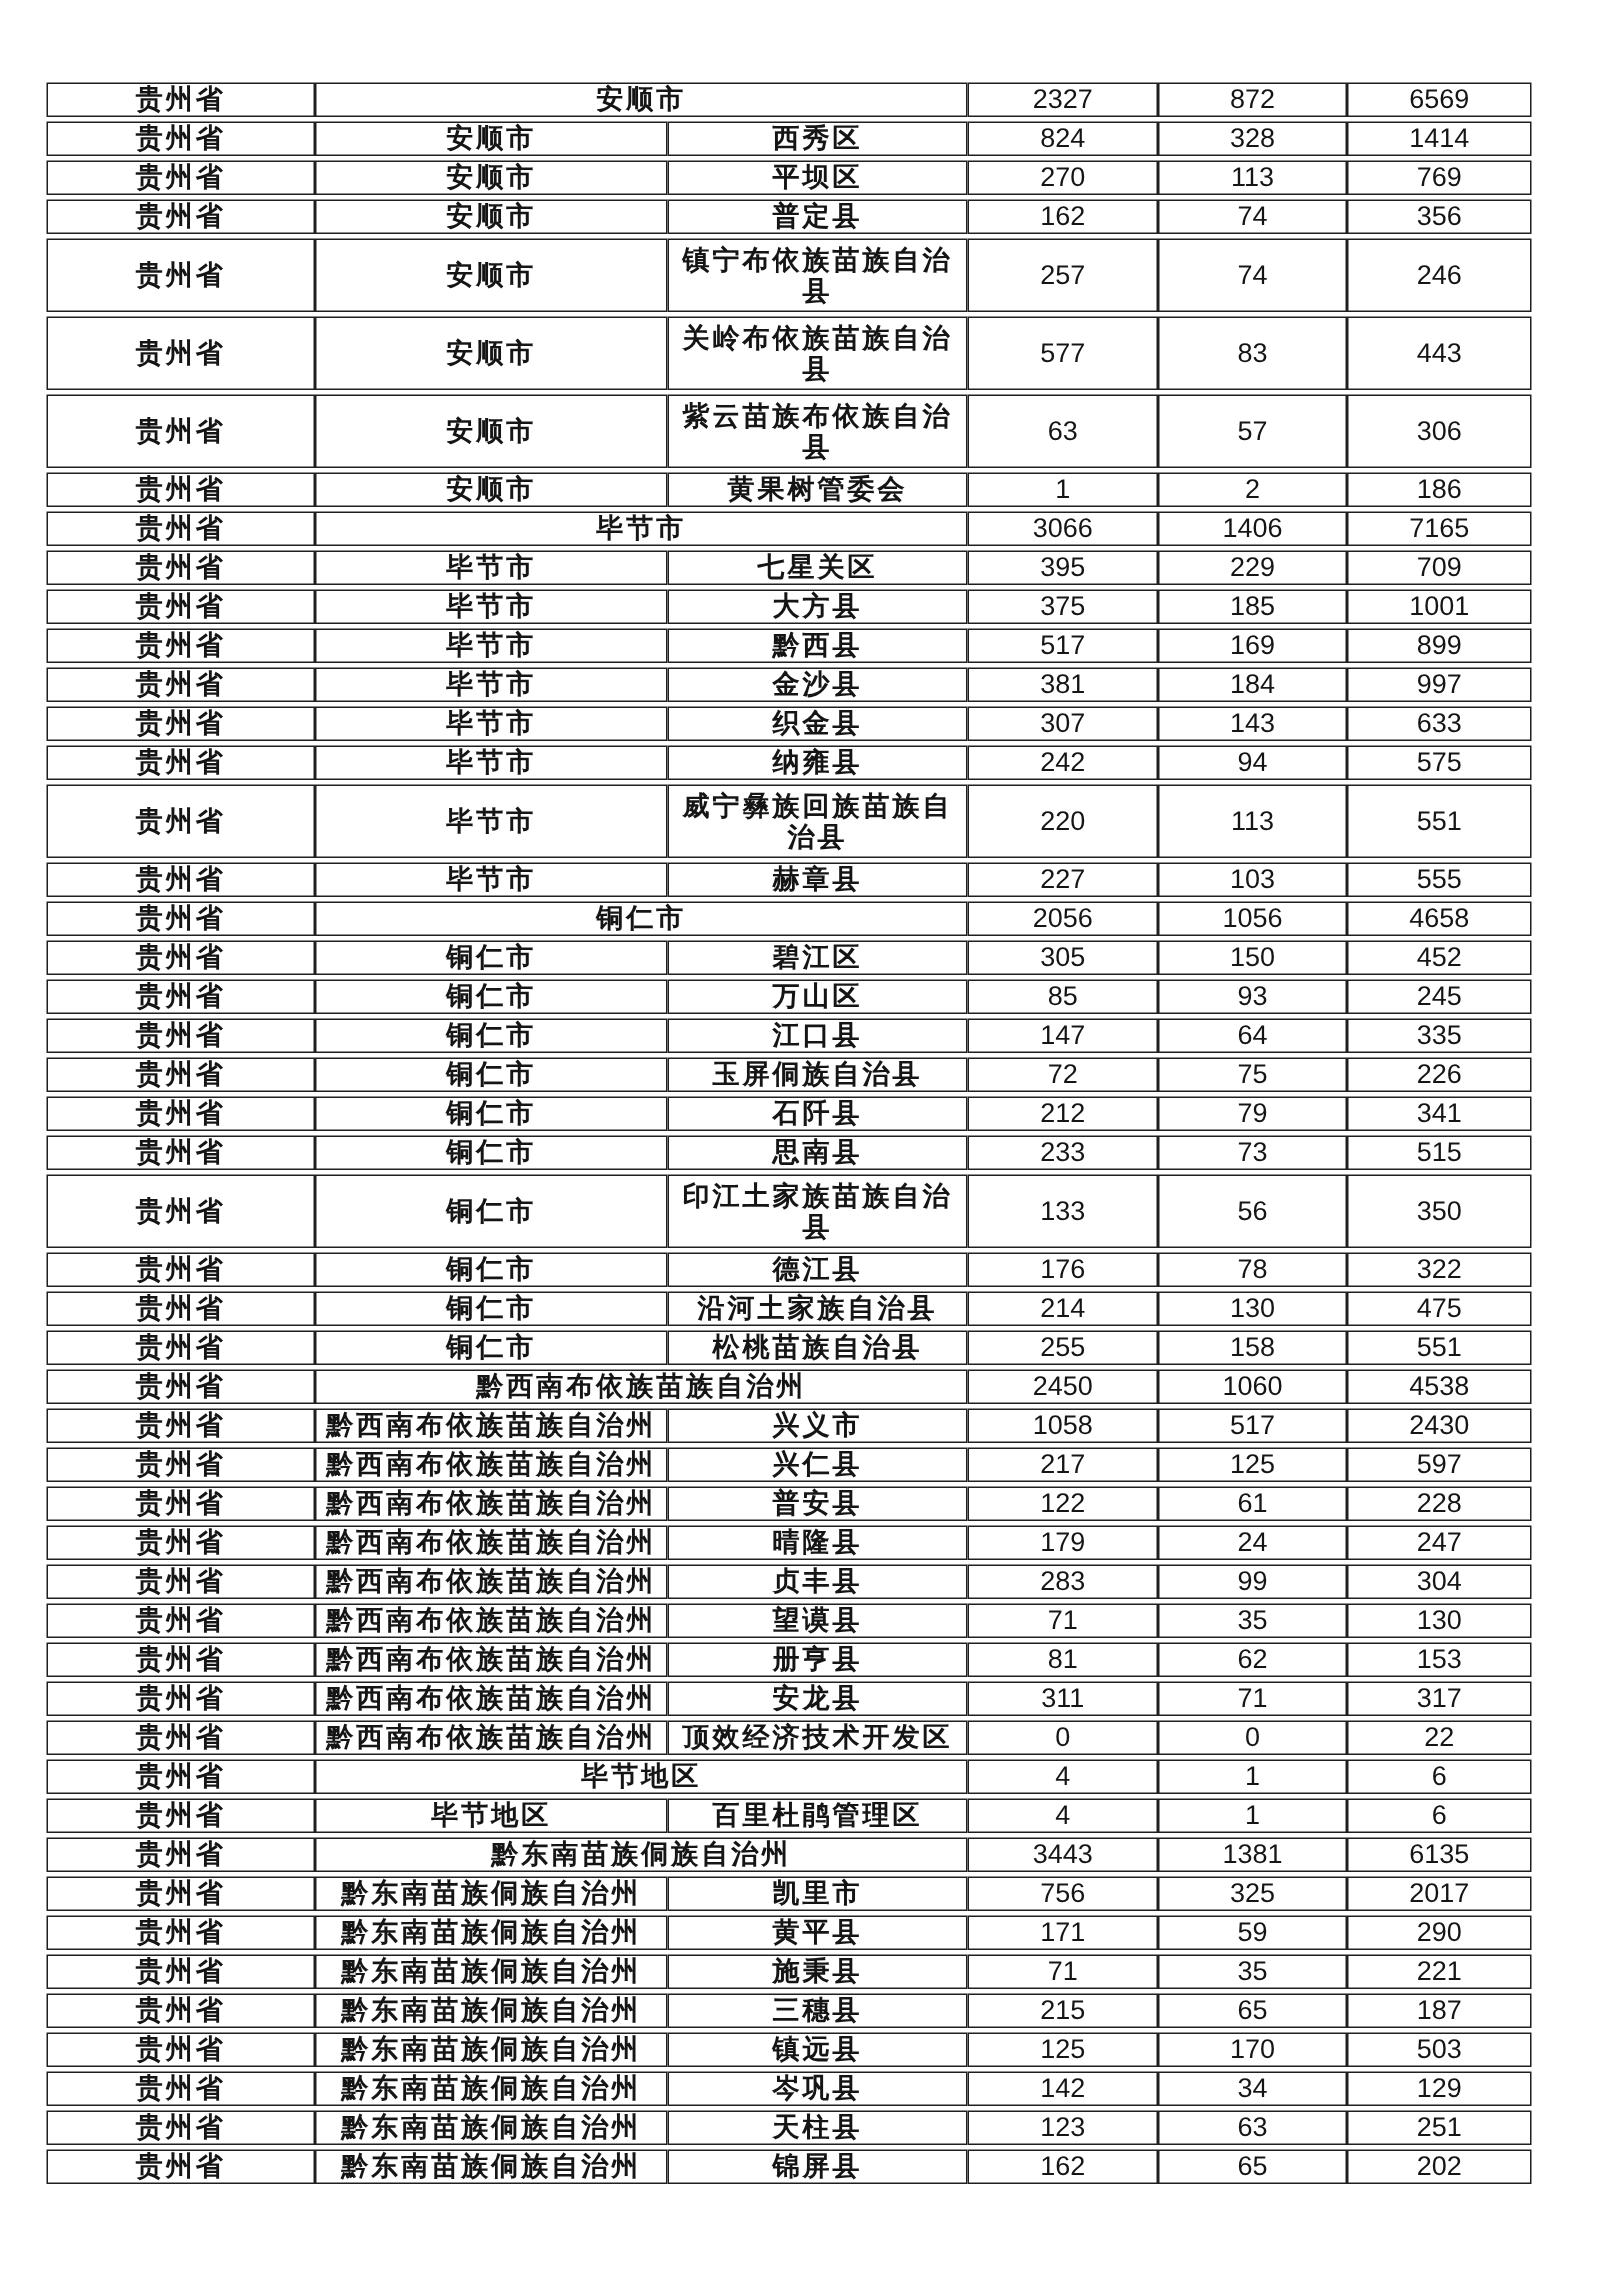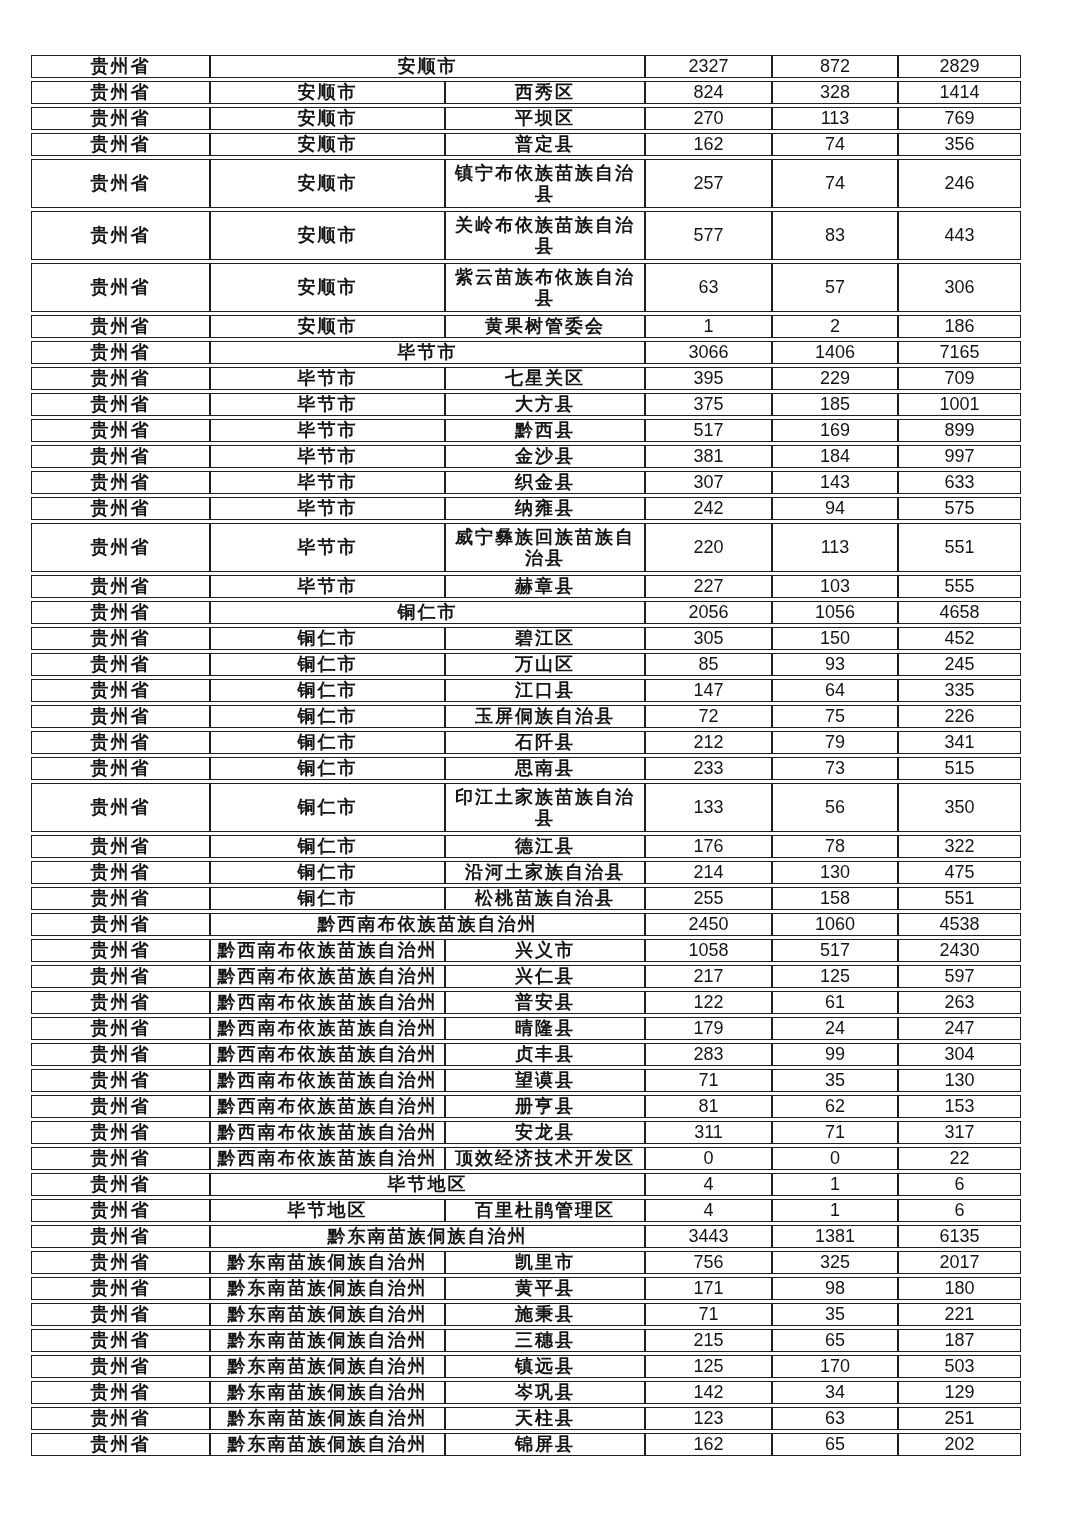--- a/index.html
+++ b/index.html
@@ -63,21 +63,21 @@
       <col style="width:127px">
       <col style="width:126px">
       <col style="width:123px">
     </colgroup>
     <tbody id="stats-body">
         <tr>
           <td class="cn">贵州省</td>
           <td class="cn" colspan="2">安顺市</td>
           <td class="num">2327</td>
           <td class="num">872</td>
-          <td class="num">2829</td>
+          <td class="num">6569</td>
         </tr>
         <tr>
           <td class="cn">贵州省</td>
           <td class="cn">安顺市</td>
           <td class="cn">西秀区</td>
           <td class="num">824</td>
           <td class="num">328</td>
           <td class="num">1414</td>
         </tr>
         <tr>
@@ -313,21 +313,21 @@
           <td class="num">217</td>
           <td class="num">125</td>
           <td class="num">597</td>
         </tr>
         <tr>
           <td class="cn">贵州省</td>
           <td class="cn">黔西南布依族苗族自治州</td>
           <td class="cn">普安县</td>
           <td class="num">122</td>
           <td class="num">61</td>
-          <td class="num">263</td>
+          <td class="num">228</td>
         </tr>
         <tr>
           <td class="cn">贵州省</td>
           <td class="cn">黔西南布依族苗族自治州</td>
           <td class="cn">晴隆县</td>
           <td class="num">179</td>
           <td class="num">24</td>
           <td class="num">247</td>
         </tr>
         <tr>
@@ -398,22 +398,22 @@
           <td class="cn">凯里市</td>
           <td class="num">756</td>
           <td class="num">325</td>
           <td class="num">2017</td>
         </tr>
         <tr>
           <td class="cn">贵州省</td>
           <td class="cn">黔东南苗族侗族自治州</td>
           <td class="cn">黄平县</td>
           <td class="num">171</td>
-          <td class="num">98</td>
-          <td class="num">180</td>
+          <td class="num">59</td>
+          <td class="num">290</td>
         </tr>
         <tr>
           <td class="cn">贵州省</td>
           <td class="cn">黔东南苗族侗族自治州</td>
           <td class="cn">施秉县</td>
           <td class="num">71</td>
           <td class="num">35</td>
           <td class="num">221</td>
         </tr>
         <tr>

